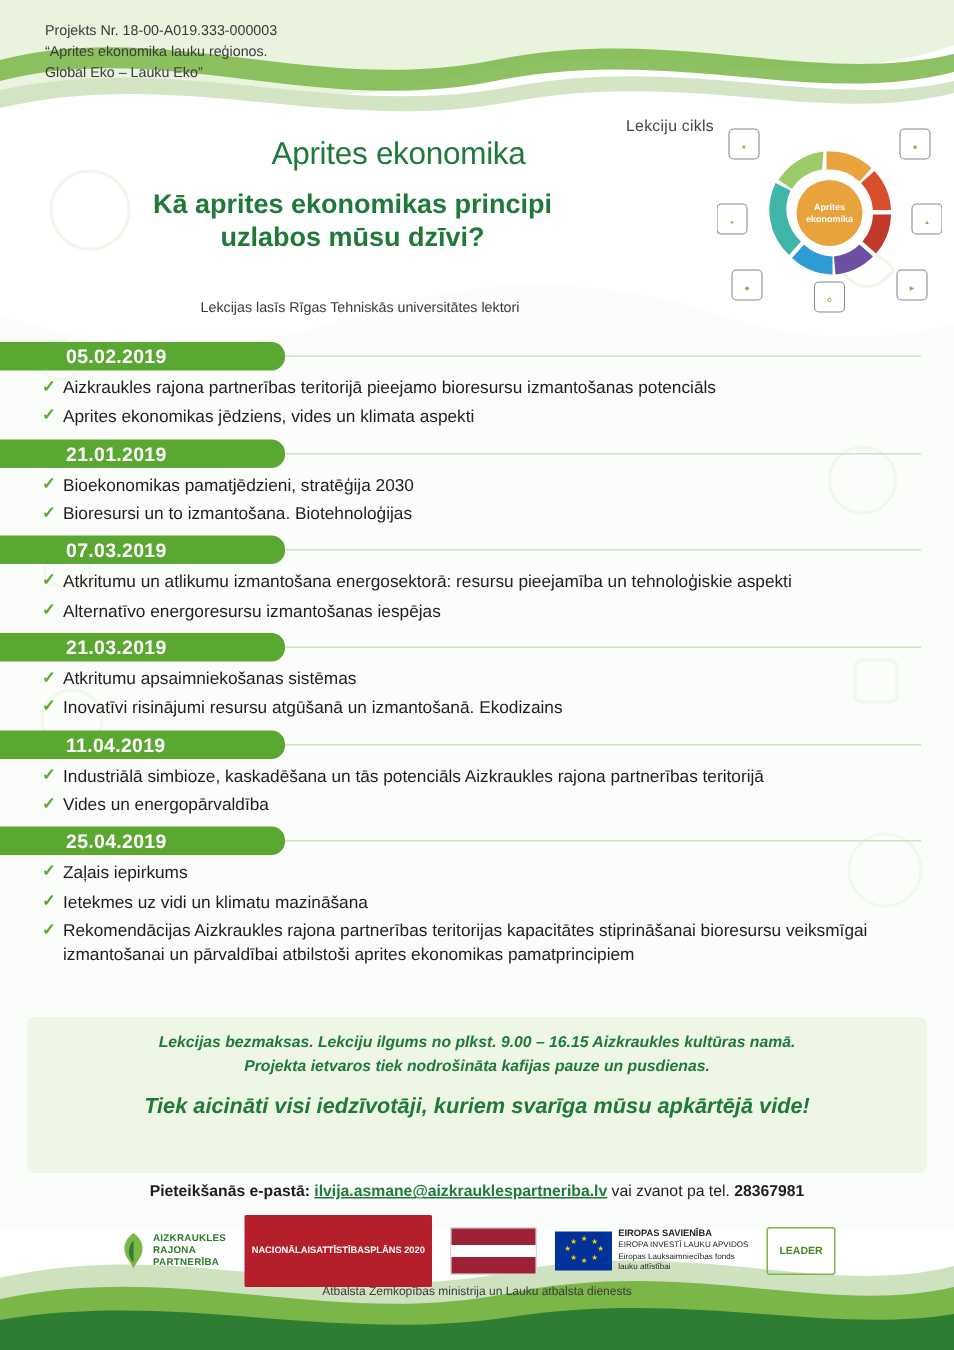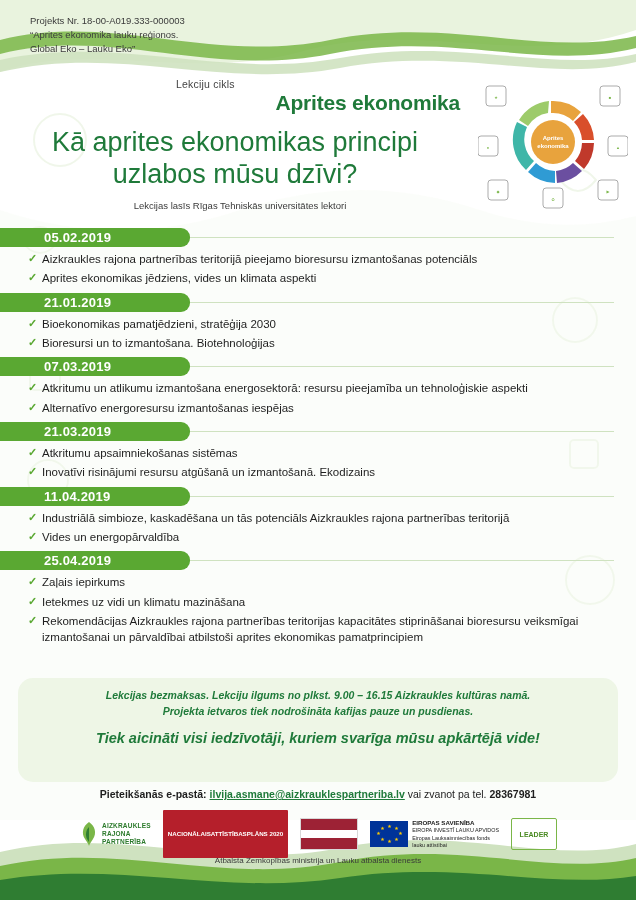--- a/index.html
+++ b/index.html
@@ -62,39 +62,40 @@
     left: 0; top: 78px;
     width: 636px;
     z-index: 5;
   }
   .cycle-label {
     position: absolute;
     right: 160px; top: 0;
     font-size: 10.5px;
     color: #444;
     letter-spacing: .2px;
+    text-align: right;
     width: 300px;
   }
   .cycle-title {
     position: absolute;
-    right: 176px; top: 13px;
+    right: 155px; top: 13px;
     width: 300px;
-    text-align: right;
+    text-align: left;
     font-size: 21px;
-    font-weight: bold;
+    font-weight: normal;
     color: #1f7a3a;
     letter-spacing: -.2px;
   }
   .main-title {
     position: absolute;
     left: 0; top: 48px;
     width: 470px;
     text-align: center;
-    font-size: 27px;
-    font-weight: normal;
+    font-size: 18px;
+    font-weight: bold;
     color: #1f7a3a;
     line-height: 1.2;
   }
   .lecturers {
     position: absolute;
     left: 0; top: 122px;
     width: 480px;
     text-align: center;
     font-size: 9.5px;
     color: #3a3a3a;
@@ -164,21 +165,21 @@
     font-weight: bold;
   }
 
   
   .callout {
     position: absolute;
     left: 18px; right: 18px;
     top: 678px;
     height: 104px;
     background: #eef6e6;
-    border-radius: 15px;
+    border-radius: 5px;
     z-index: 5;
   }
   .callout .line1,
   .callout .line2 {
     text-align: center;
     font-size: 10.5px;
     font-weight: bold;
     font-style: italic;
     color: #1f7a3a;
     line-height: 1.5;

